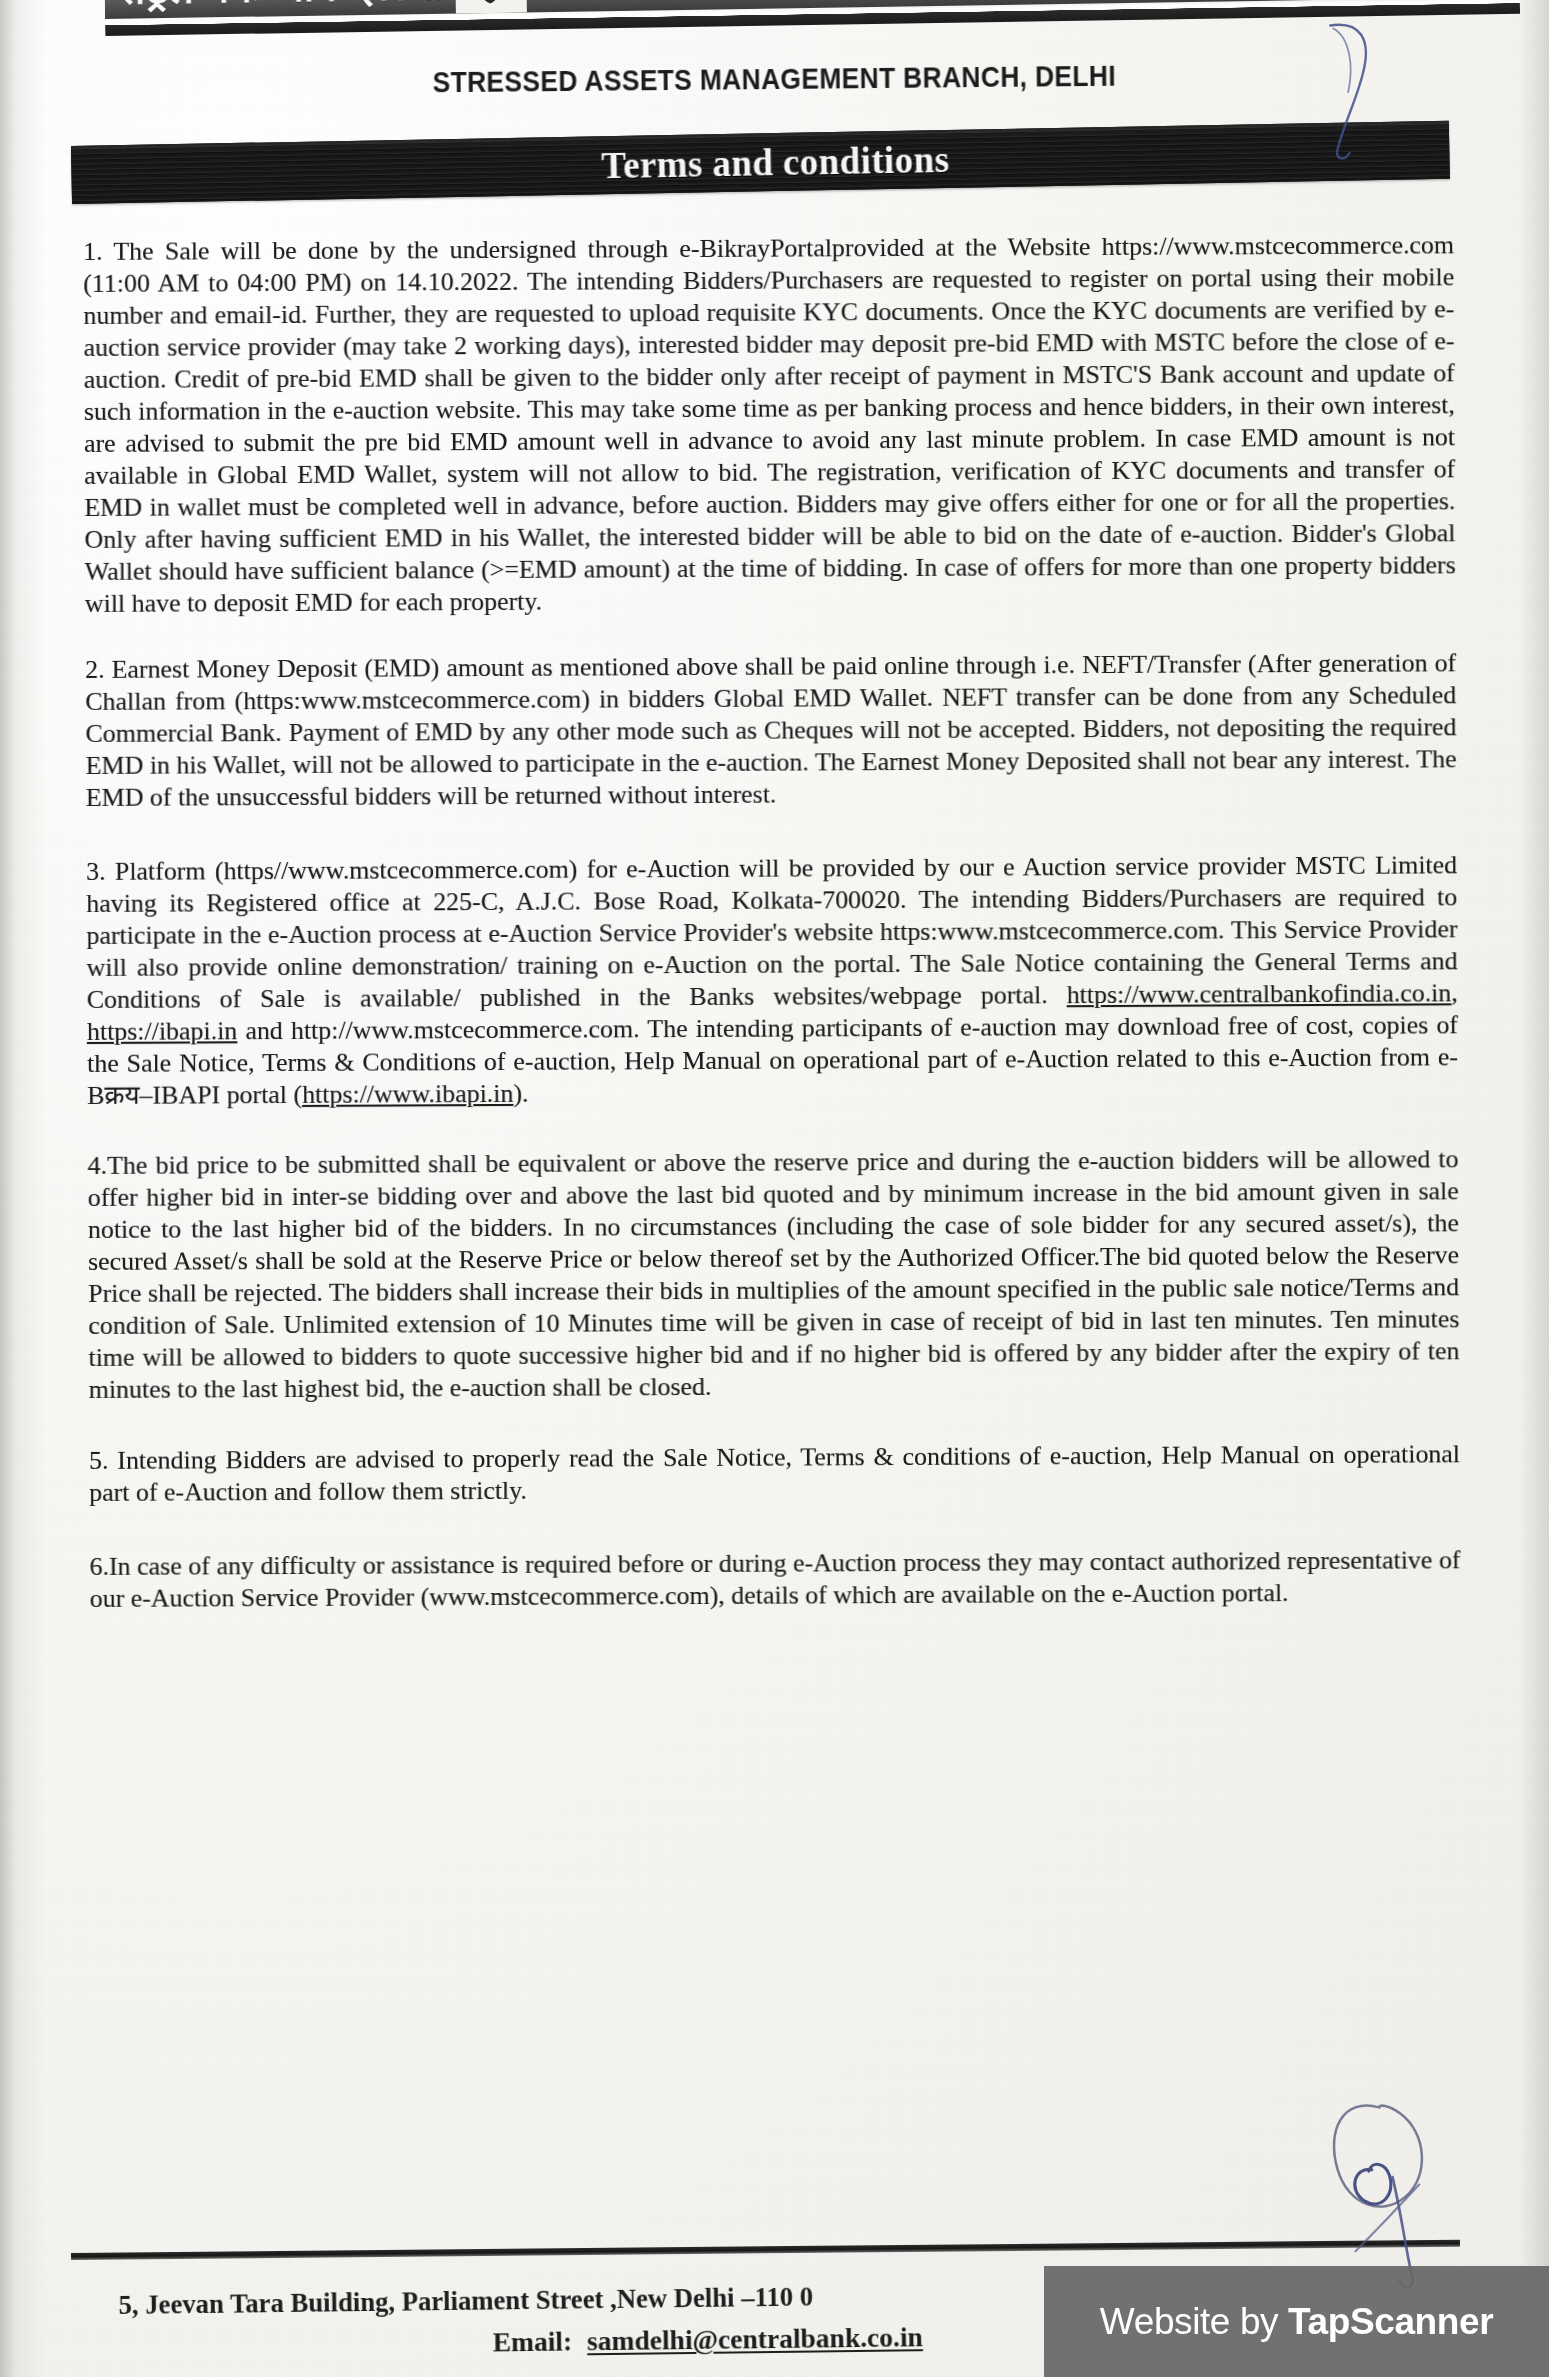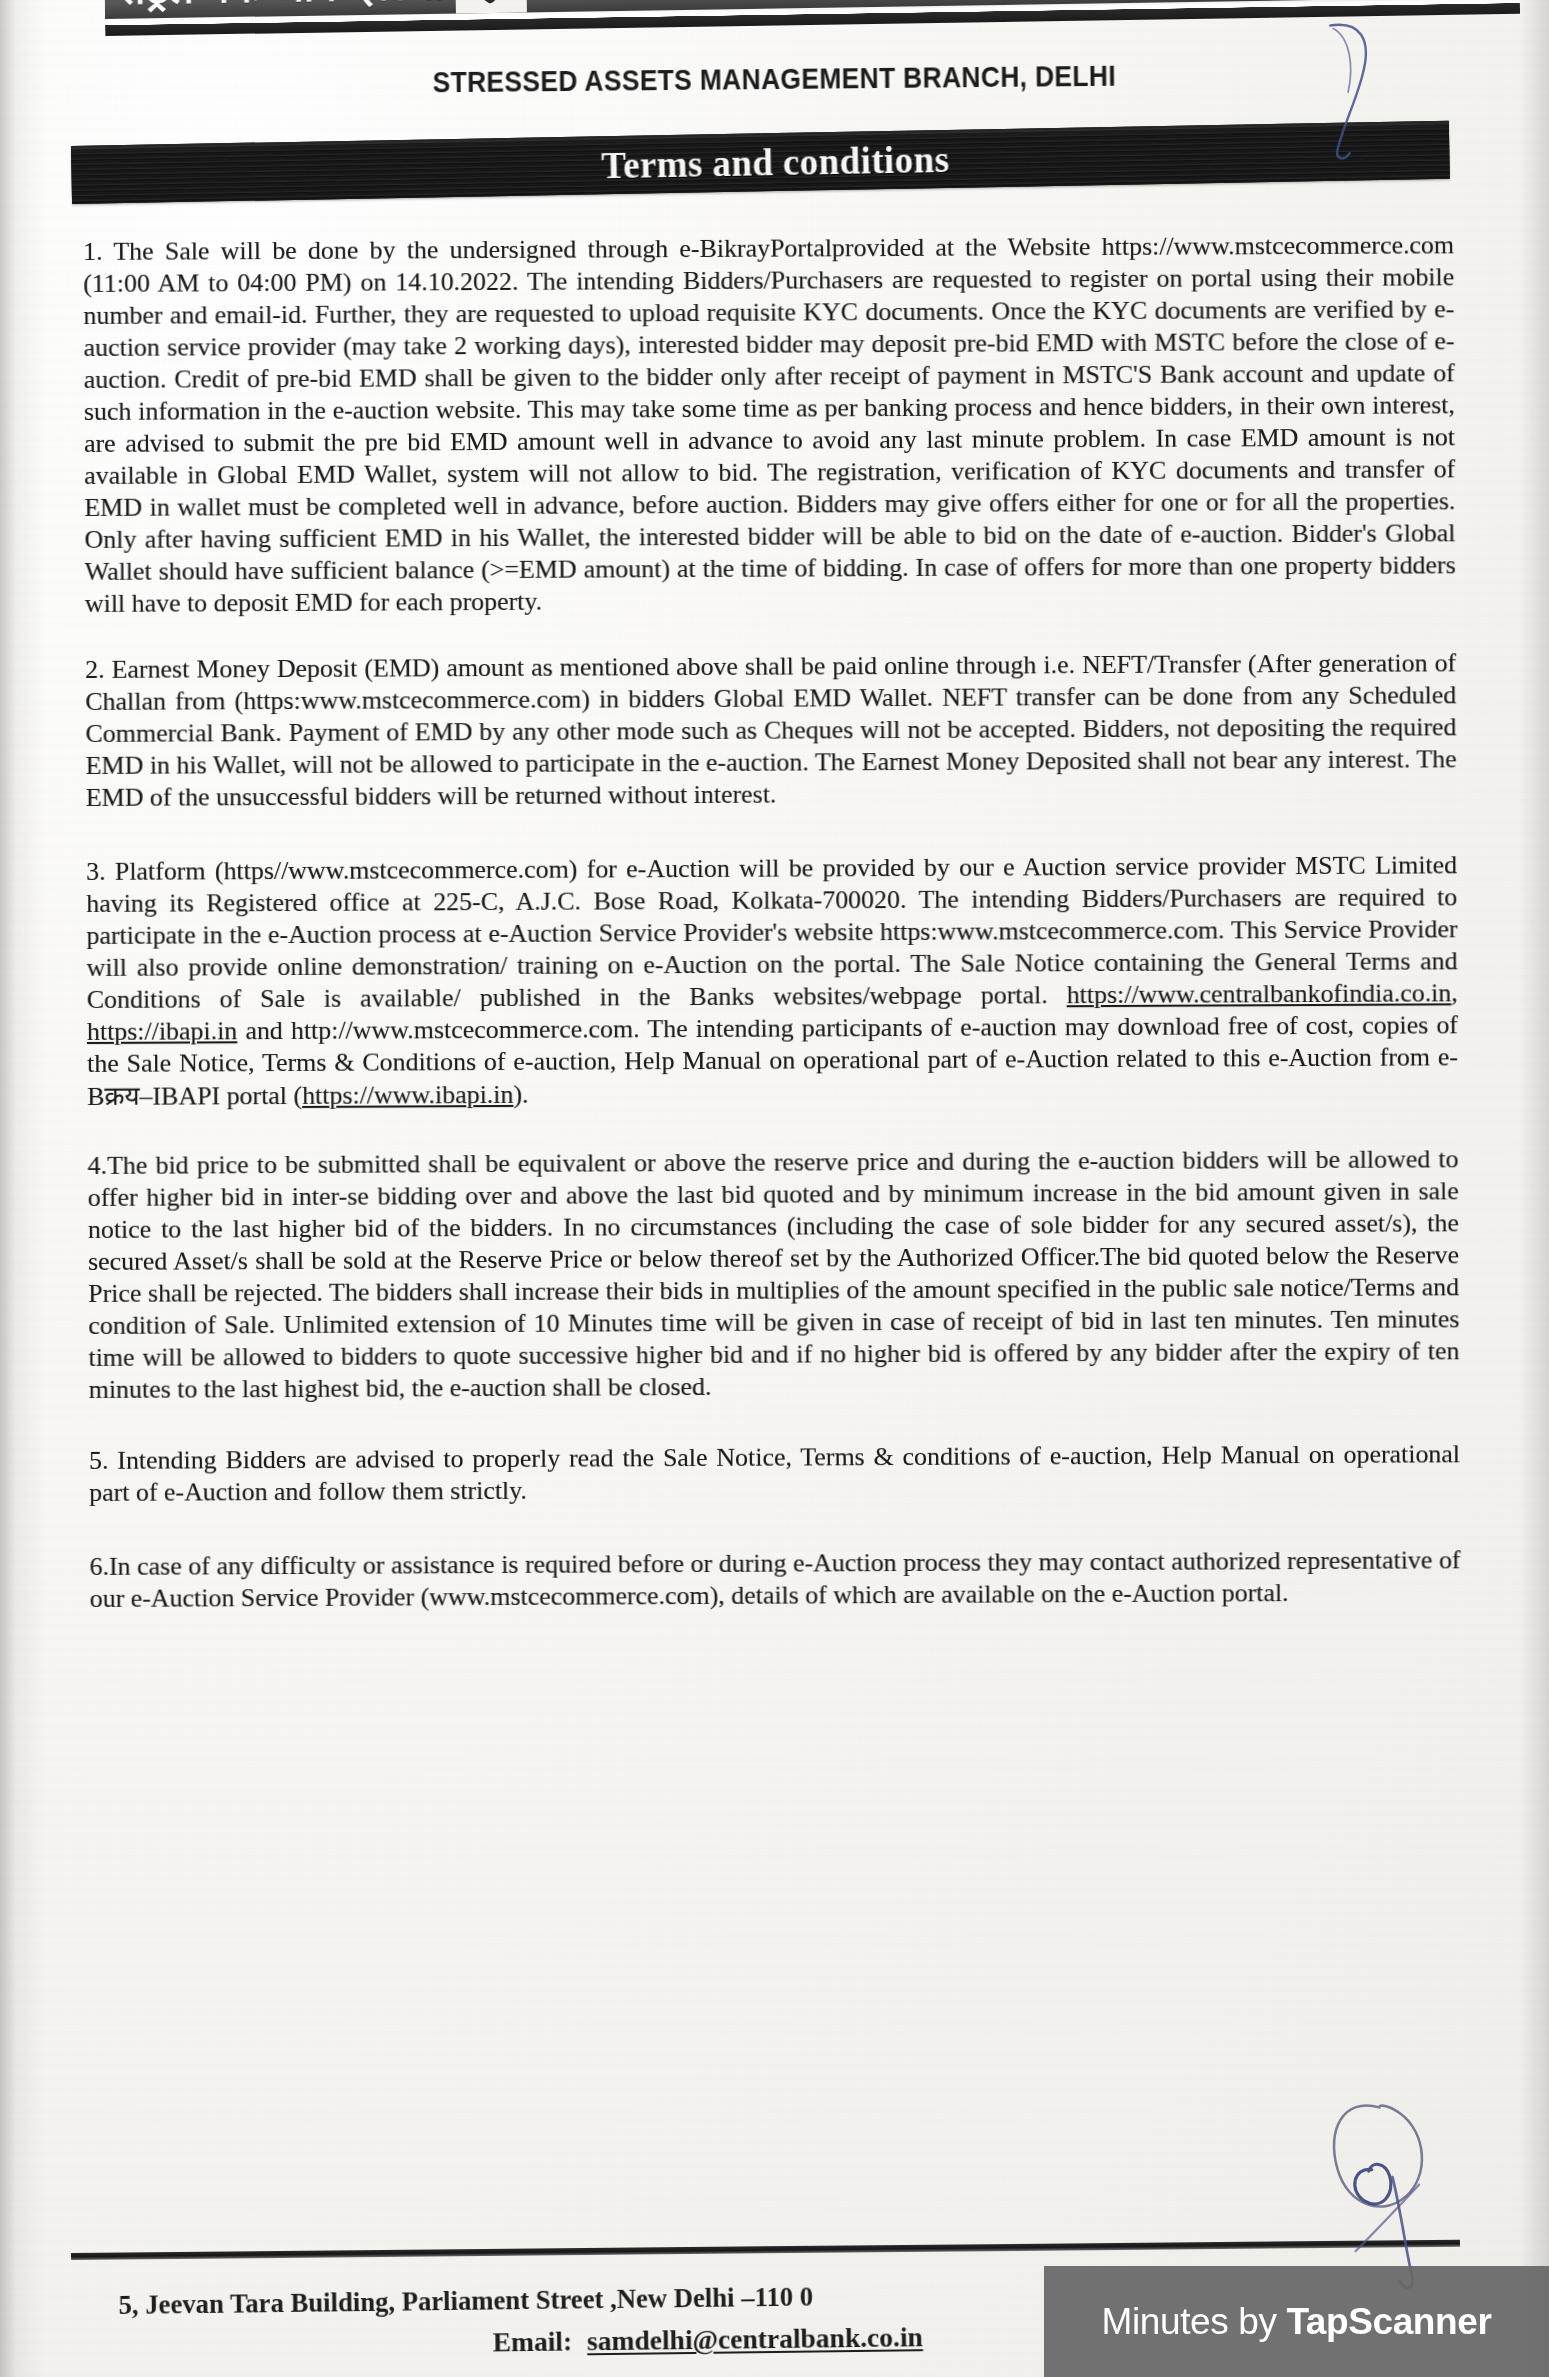--- a/index.html
+++ b/index.html
@@ -120,21 +120,21 @@
     filter:blur(0.2px);
     text-shadow:0.3px 0.3px 0 rgba(0,0,0,.30);
   }
   .clause.c1{margin-bottom:34px;}
   .clause.c2{margin-bottom:42px;}
   .clause.c3{margin-bottom:37px;}
   .clause.c4{margin-bottom:39px;}
   .clause.c5{margin-bottom:42px;}
   .clause.c6{margin-bottom:0;}
   .lnk{text-decoration:underline;text-underline-offset:2.2px;}
-  .dev{font-family:Liberation Sans, sans-serif;}
+  .dev{font-family:Liberation Mono, monospace;}
 
   
   #foot-rule{
     position:absolute;left:71px;top:2253px;width:1389px;height:6.7px;
     transform:rotate(-0.55deg);transform-origin:left top;
     background:linear-gradient(180deg,#2b2b2b 0%,#171717 55%,#6a6a6a 100%);
   }
   #footer{
     position:absolute;left:0;top:2281px;width:1549px;
     transform:rotate(-0.7deg);
@@ -234,17 +234,17 @@
     <path d="M86 150 C62 146, 54 178, 76 192 C100 206, 118 182, 110 158 C104 140, 86 138, 82 152" fill="none" stroke="#38427a" stroke-width="4.2" stroke-linecap="round" opacity=".9"></path>
     <path d="M114 160 C126 210, 132 258, 140 292 C144 310, 132 316, 124 300" fill="none" stroke="#4b5288" stroke-width="3.6" stroke-linecap="round" opacity=".85"></path>
     <path d="M64 260 C96 228, 126 196, 150 170" fill="none" stroke="#555d8c" stroke-width="3" stroke-linecap="round" opacity=".7"></path>
   </svg>
 
   <div id="grain"></div>
   <div id="edge-left"></div>
   <div id="edge-right"></div>
 
   <div id="watermark">
-    <span><i>Minutes by </i><b>TapScanner</b></span>
+    <span><i>Website by </i><b>TapScanner</b></span>
   </div>
 
 </div>
 
 
 </body></html>

